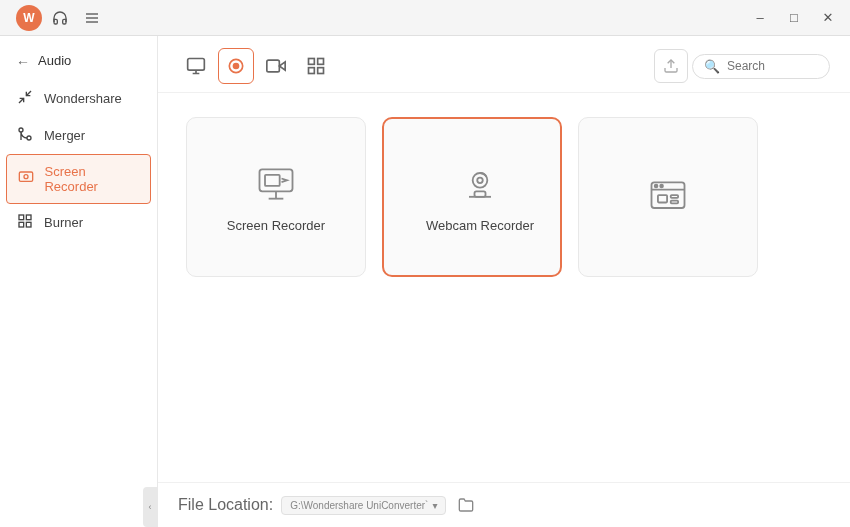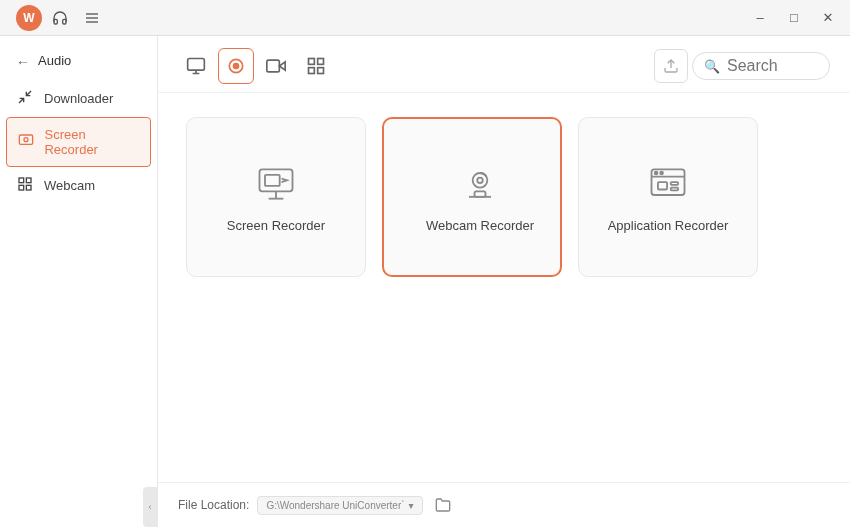--- a/index.html
+++ b/index.html
@@ -184,21 +184,21 @@
       border: 1px solid #ddd;
       border-radius: 16px;
       padding: 4px 12px;
       gap: 6px;
       background: white;
     }
     .search-icon { color: #aaa; font-size: 13px; }
     .search-input {
       border: none;
       outline: none;
-      font-size: 16px;
+      font-size: 12px;
       color: #555;
       width: 90px;
       background: transparent;
     }
 
     
     .card-grid {
       flex: 1;
       padding: 24px 28px;
       display: grid;
@@ -237,21 +237,21 @@
     .file-location-bar {
       display: flex;
       align-items: center;
       padding: 10px 20px;
       border-top: 1px solid #f0f0f0;
       gap: 8px;
       flex-shrink: 0;
       background: white;
     }
     .file-location-label {
-      font-size: 12px;
+      font-size: 16px;
       color: #666;
     }
     .file-location-dropdown {
       display: flex;
       align-items: center;
       gap: 4px;
       background: #f5f5f5;
       border: 1px solid #e0e0e0;
       border-radius: 4px;
       padding: 3px 8px;
@@ -329,24 +329,34 @@
 
     <div class="sidebar-item">
       <span class="sidebar-icon">
         <svg width="16" height="16" viewBox="0 0 24 24" fill="none" stroke="currentColor" stroke-width="2">
           <polyline points="4 14 10 14 10 20"></polyline>
           <polyline points="20 10 14 10 14 4"></polyline>
           <line x1="10" y1="14" x2="3" y2="21"></line>
           <line x1="21" y1="3" x2="14" y2="10"></line>
         </svg>
       </span>
-      <span>Downloader</span>
-    </div>
-
-
+      <span>Wondershare</span>
+    </div>
+
+
+    <div class="sidebar-item">
+      <span class="sidebar-icon">
+        <svg width="16" height="16" viewBox="0 0 24 24" fill="none" stroke="currentColor" stroke-width="2">
+          <circle cx="18" cy="18" r="3"></circle>
+          <circle cx="6" cy="6" r="3"></circle>
+          <path d="M6 21V9a9 9 0 0 0 9 9"></path>
+        </svg>
+      </span>
+      <span>Merger</span>
+    </div>
 
     <div class="sidebar-item active">
       <span class="sidebar-icon">
         <svg width="16" height="16" viewBox="0 0 24 24" fill="none" stroke="#e8734a" stroke-width="2">
           <rect x="2" y="3" width="20" height="14" rx="2"></rect>
           <circle cx="12" cy="10" r="3"></circle>
         </svg>
       </span>
       <span style="color:#e8734a;">Screen Recorder</span>
     </div>
@@ -354,21 +364,21 @@
 
     <div class="sidebar-item">
       <span class="sidebar-icon">
         <svg width="16" height="16" viewBox="0 0 24 24" fill="none" stroke="currentColor" stroke-width="2">
           <rect x="3" y="3" width="7" height="7"></rect>
             <rect x="14" y="3" width="7" height="7"></rect>
           <rect x="14" y="14" width="7" height="7"></rect>
             <rect x="3" y="14" width="7" height="7"></rect>
         </svg>
       </span>
-      <span>Webcam</span>
+      <span>Burner</span>
     </div>
 
     <div class="collapse-handle" style="position:relative;left:auto;top:auto;transform:none;margin-top:auto;align-self:flex-end;border-radius:4px 0 0 4px;right:0;width:14px;height:40px;background:#e8e8e8;display:flex;align-items:center;justify-content:center;cursor:pointer;color:#888;font-size:9px;">‹</div>
   </div>
 
   <div class="content">
 
     <div class="toolbar">
       <button class="toolbar-icon-btn">
         <svg width="20" height="20" viewBox="0 0 24 24" fill="none" stroke="currentColor" stroke-width="2">
@@ -438,21 +448,20 @@
       <div class="recorder-card">
         <svg class="card-svg" viewBox="0 0 48 48" fill="none" stroke="#8a8a8a" stroke-width="2">
           <rect x="6" y="8" width="36" height="28" rx="3"></rect>
           <line x1="6" y1="16" x2="42" y2="16"></line>
           <circle cx="11" cy="12" r="1.5" fill="#8a8a8a"></circle>
           <circle cx="17" cy="12" r="1.5" fill="#8a8a8a"></circle>
           <rect x="13" y="22" width="10" height="8" rx="1"></rect>
           <rect x="27" y="22" width="8" height="3" rx="1"></rect>
           <rect x="27" y="28" width="8" height="3" rx="1"></rect>
         </svg>
-        <span class="card-label">Application Recorder</span>
       </div>
 
     </div>
 
     <div class="file-location-bar">
       <span class="file-location-label">File Location:</span>
       <div class="file-location-dropdown">
         <span>G:\Wondershare UniConverter`</span>
         <span>▾</span>
       </div>

